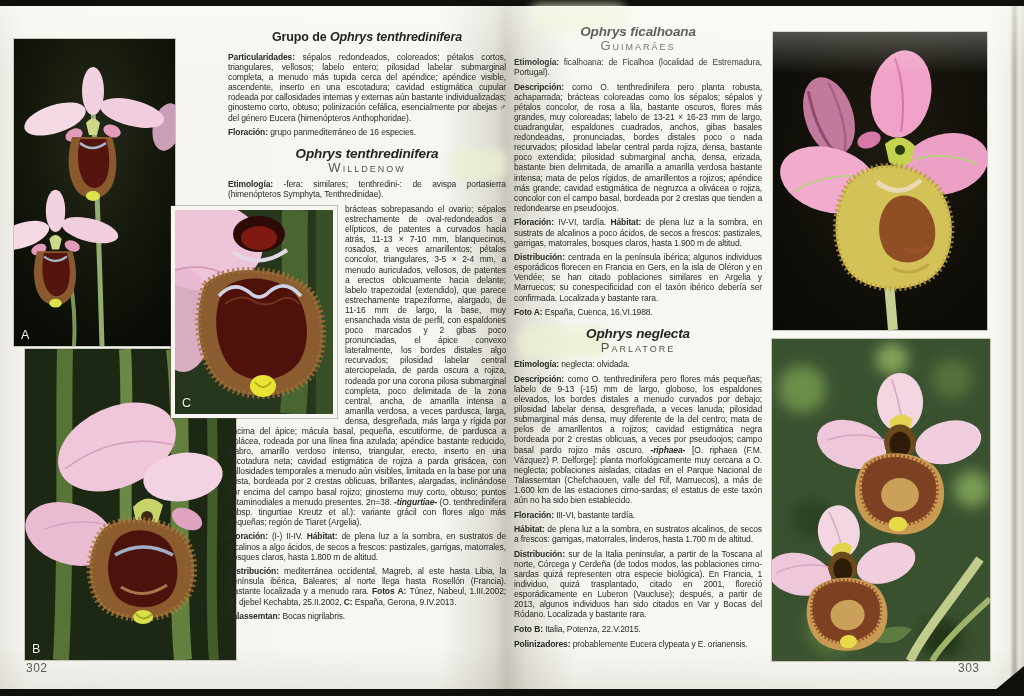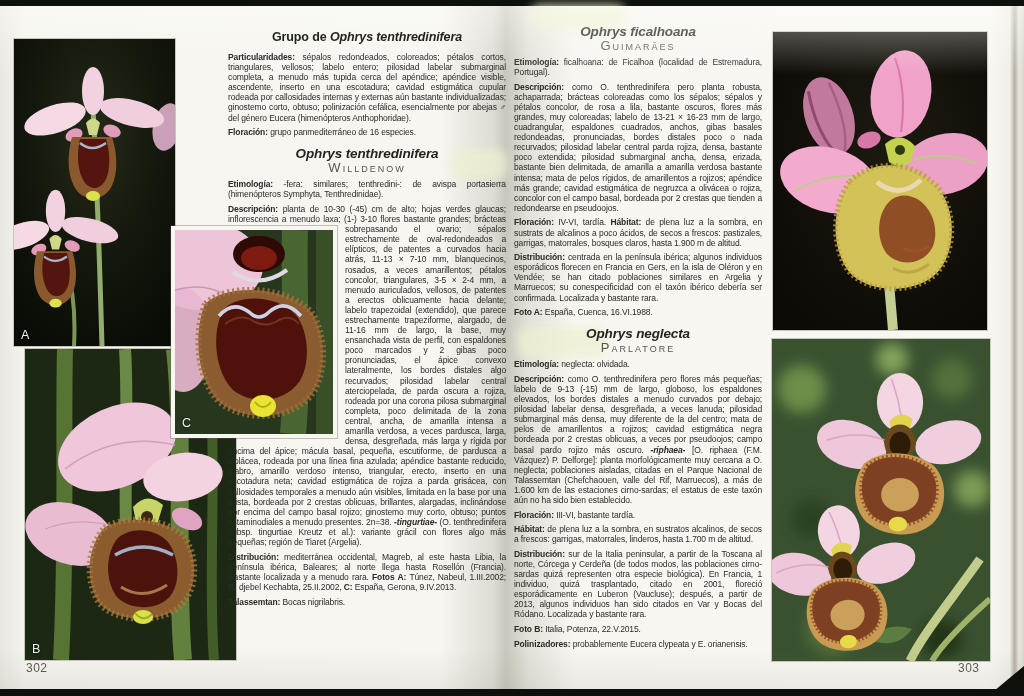--- a/index.html
+++ b/index.html
@@ -149,21 +149,20 @@
     <p><span class="s-b">Floración: </span><span>grupo panmediterráneo de 16 especies.</span></p>
 
     <div class="species-heading">
       <div class="species-name">Ophrys tenthredinifera</div>
       <div class="species-author">Willdenow</div>
     </div>
 
     <p><span class="s-b">Etimología: </span><span class="s-i">-fera:</span><span> similares; </span><span class="s-i">tenthredini-:</span><span> de avispa portasierra (himenópteros Symphyta, Tenthredinidae).</span></p>
 
     <p>
-      <span><span class="s-b">Descripción: </span><span>planta de 10-30 (-45) cm de alto; hojas verdes glaucas; inflorescencia a menudo laxa; (1-) 3-10 flores bastante grandes; </span></span>
       
       <span class="photo-c-float">
         <svg viewBox="0 0 158 204">
           <rect width="158" height="204" fill="#27371d"></rect>
           <path d="M120,0 C118,60 124,140 118,204" stroke="#597a3c" stroke-width="26" fill="none" opacity=".7"></path>
           <path d="M150,0 L150,204" stroke="#46602e" stroke-width="18" opacity=".6"></path>
           <ellipse cx="28" cy="36" rx="60" ry="44" fill="#eec4d8"></ellipse>
           <ellipse cx="8" cy="110" rx="30" ry="52" fill="#e7b7cf" opacity=".92"></ellipse>
           <path d="M0,60 Q30,52 52,66" stroke="#d193b4" stroke-width="1.5" fill="none"></path>
           <ellipse cx="84" cy="24" rx="26" ry="18" fill="#2e0a06"></ellipse>
@@ -175,20 +174,21 @@
           <path d="M44,86 Q58,70 74,82 Q84,92 94,82 Q110,68 126,86" stroke="#cfd2e4" stroke-width="3.5" fill="none"></path>
           <path d="M50,94 Q66,82 80,92 Q92,98 104,90 Q116,84 124,94" stroke="#7e3a24" stroke-width="2" fill="none" opacity=".8"></path>
           <ellipse cx="88" cy="176" rx="13" ry="11" fill="#e9e433"></ellipse>
           <path d="M80,172 q8,10 16,0" stroke="#b0ab1a" stroke-width="2" fill="none"></path>
         </svg>
         <span class="photo-label">C</span>
       </span>
       <span><span>brácteas sobrepasando el ovario; sépalos estrechamente de oval-redondeados a elípticos, de patentes a curvados hacia atrás, 11-13 × 7-10 mm, blanquecinos, rosados, a veces amarillentos; pétalos concolor, triangulares, 3-5 × 2-4 mm, a menudo auriculados, vellosos, de patentes a erectos oblicuamente hacia delante; labelo trapezoidal (extendido), que parece estrechamente trapeziforme, alargado, de 11-16 mm de largo, la base, muy ensanchada vista de perfil, con espaldones poco marcados y 2 gibas poco pronunciadas, el ápice convexo lateralmente, los bordes distales algo recurvados; pilosidad labelar central aterciopelada, de parda oscura a rojiza, rodeada por una corona pilosa submarginal completa, poco delimitada de la zona central, ancha, de amarilla intensa a amarilla verdosa, a veces pardusca, larga, densa, desgreñada, más larga y rígida por encima del ápice; mácula basal, pequeña, escutiforme, de pardusca a violácea, rodeada por una línea fina azulada; apéndice bastante reducido, glabro, amarillo verdoso intenso, triangular, erecto, inserto en una escotadura neta; cavidad estigmática de rojiza a parda grisácea, con callosidades temporales a menudo aún visibles, limitada en la base por una arista, bordeada por 2 crestas oblicuas, brillantes, alargadas, inclinándose por encima del campo basal rojizo; ginostemo muy corto, obtuso; puntos estaminodiales a menudo presentes. 2n=38. </span><span class="s-bi">-tingurtiae-</span><span> (</span><span class="s-i">O. tenthredinifera</span><span> subsp. </span><span class="s-i">tingurtiae</span><span> Kreutz et al.): variante grácil con flores algo más pequeñas; región de Tiaret (Argelia).</span></span>
     </p>
 
+    <p><span class="s-b">Floración: </span><span>(I-) II-IV. </span><span class="s-b">Hábitat: </span><span>de plena luz a la sombra, en sustratos de alcalinos a algo ácidos, de secos a frescos: pastizales, garrigas, matorrales, bosques claros, hasta 1.800 m de altitud.</span></p>
     <p><span class="s-b">Distribución: </span><span>mediterránea occidental, Magreb, al este hasta Libia, la península ibérica, Baleares; al norte llega hasta Rosellón (Francia). Bastante localizada y a menudo rara. </span><span class="s-b">Fotos A: </span><span>Túnez, Nabeul, 1.III.2002; </span><span class="s-b">B: </span><span>djebel Kechabta, 25.II.2002, </span><span class="s-b">C: </span><span>España, Gerona, 9.IV.2013.</span></p>
     <p><span class="s-b">Talassemtan: </span><span class="s-i">Bocas nigrilabris</span><span>.</span></p>
   </div>
 
   <div class="pagenum pagenum-left">302</div>
 
   <div class="col col-right">
     <div class="species-heading" style="margin-top:0;">
       <div class="species-name">Ophrys ficalhoana</div>
       <div class="species-author">Guimarães</div>

